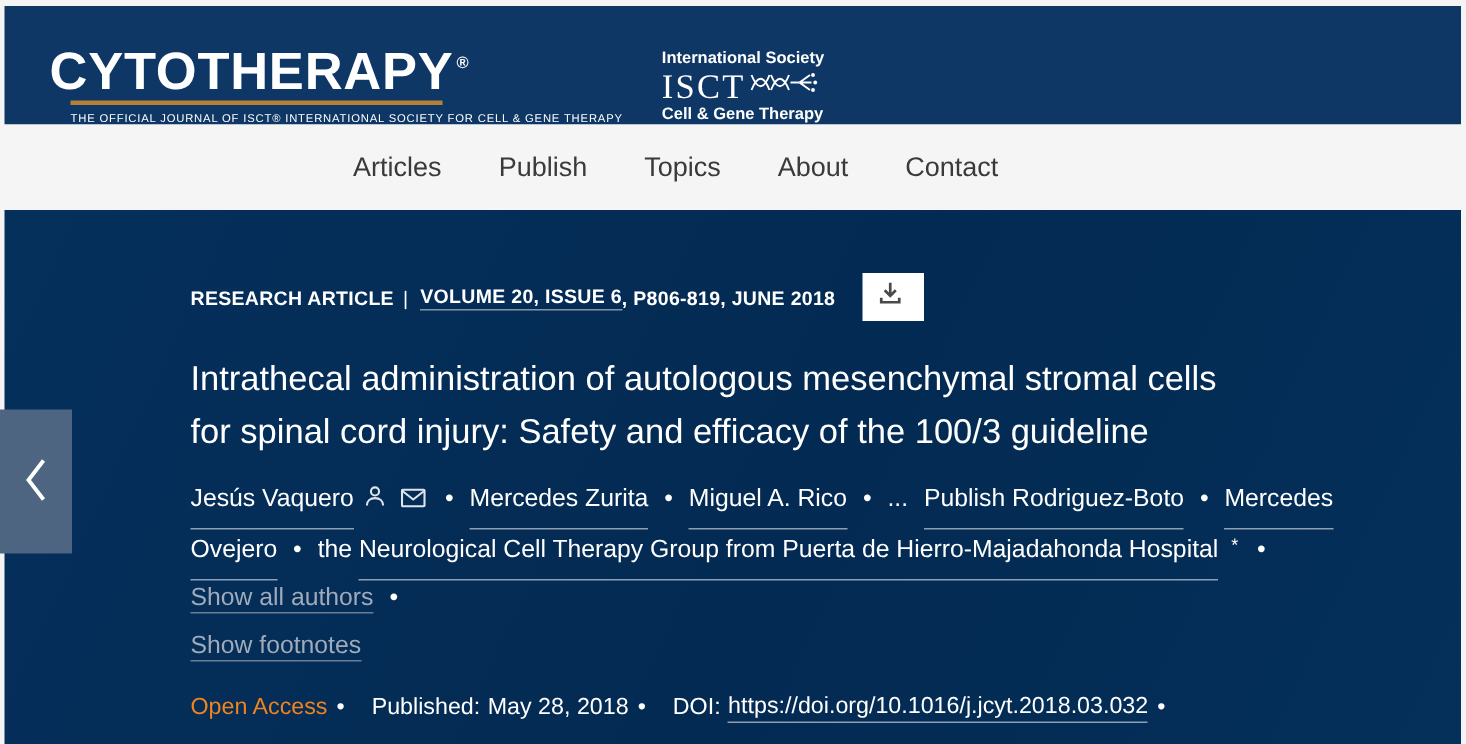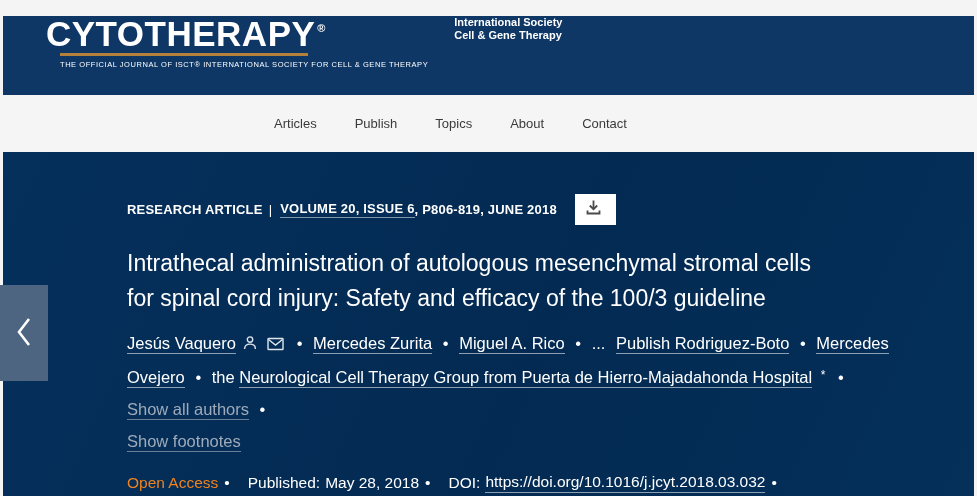--- a/index.html
+++ b/index.html
@@ -6,39 +6,39 @@
   html,body { margin:0; padding:0; }
   body {
     width:977px; height:496px; overflow:hidden;
     background:#f4f4f5;
     font-family:"Liberation Sans", sans-serif;
   }
   .frame { position:relative; width:977px; height:496px; }
 
   
   .masthead {
-    margin:16px 3px 0 3px; height:79px; background:#0e3766;
-    display:flex; align-items:flex-start; padding-left:43px;
+    margin:4px 3px 0 3px; height:79px; background:#0e3766;
+    display:flex; align-items:flex-end; padding-left:30px;
   }
   .brand-title {
     color:#fff; font-size:35px; font-weight:bold; letter-spacing:.5px; line-height:1;
     white-space:nowrap;
   }
   .brand-title sup { font-size:11px; font-weight:bold; vertical-align:14px; margin-left:2px; }
   .brand-rule { height:3px; background:#b5813a; width:248px; margin:2px 0 4px 14px; }
   .brand-tagline { color:#fff; font-size:7.5px; letter-spacing:.55px; margin-left:14px; white-space:nowrap; }
   .isct { margin-left:26px; color:#fff; line-height:1.15; }
   .isct-top, .isct-bottom { font-size:11px; font-weight:bold; }
   .isct-mid { display:flex; align-items:center; gap:3px; margin:1px 0; }
   .isct-acronym { font-family:"Liberation Serif", serif; font-size:23px; letter-spacing:1.5px; line-height:1; }
 
   
   .navbar { height:57px; background:#f5f5f6; display:flex; align-items:center; justify-content:center; }
   .nav-inner { display:flex; gap:38px; position:relative; left:-38px; }
-  .nav-link { color:#3a3a3a; font-size:13px; cursor:pointer; }
+  .nav-link { color:#3a3a3a; font-size:18px; cursor:pointer; }
 
   
   .main {
     margin:0 3px; height:356px; position:relative;
     background:linear-gradient(115deg,#05305c 0%, #032a52 55%, #04305a 100%);
     padding:42px 0 0 124px;
   }
   .prev-btn {
     position:absolute; left:-3px; top:133px; width:48px; height:96px;
     background:#4d6581; border:none; display:flex; align-items:center; justify-content:center;
@@ -49,21 +49,21 @@
   .meta-divider { margin:0 8px 0 6px; font-weight:normal; }
   .volume-link { color:#fff; text-decoration:none; border-bottom:1px solid rgba(255,255,255,.5); cursor:pointer; padding-bottom:1px; }
   .download-btn {
     margin-left:18px; background:#fff; color:#6b6b6b; font-size:15px; font-family:inherit;
     border:none; padding:5px 14px 6px 10px; display:inline-flex; align-items:center; gap:9px; cursor:pointer;
   }
 
   .title { color:#fff; font-size:23px; font-weight:400; line-height:1.52; max-width:695px; margin:21px 0 0 0; }
 
   .authors { margin-top:11px; color:#fff; font-size:16.5px; line-height:1.95; max-width:768px; }
-  .author-link { color:#fff; text-decoration:none; border-bottom:1px solid rgba(255,255,255,.55); cursor:pointer; padding-bottom:1px; }
+  .author-link { color:#fff; text-decoration:none; border-bottom:1px solid rgba(255,255,255,.55); cursor:pointer; padding-bottom:11px; }
   .muted-link { color:#9fabba; text-decoration:none; border-bottom:1px solid rgba(159,171,186,.65); cursor:pointer; padding-bottom:1px; }
   .bullet { margin:0 6px; color:#fff; }
   .ellipsis { margin-right:6px; }
   .note-marker { font-size:12px; vertical-align:4px; margin:0 2px 0 4px; }
   .author-icon { margin:0 2px; vertical-align:-2px; cursor:pointer; }
   .footnotes-line { display:block; }
 
   .pub-row { margin-top:15px; display:flex; align-items:center; color:#fff; font-size:15.5px; white-space:nowrap; }
   .open-access { color:#f0831e; }
   .doi-link { color:#fff; text-decoration:none; border-bottom:1px solid rgba(255,255,255,.55); cursor:pointer; padding-bottom:1px; margin-left:5px; }
@@ -82,20 +82,36 @@
 <div class="frame">
 
   <header class="masthead">
     <div class="brand">
       <div class="brand-title"><span>CYTOTHERAPY</span><sup>®</sup></div>
       <div class="brand-rule"></div>
       <div class="brand-tagline">THE OFFICIAL JOURNAL OF ISCT® INTERNATIONAL SOCIETY FOR CELL &amp; GENE THERAPY</div>
     </div>
     <div class="isct">
       <div class="isct-top">International Society</div>
+      <div class="isct-mid">
+        <span class="isct-acronym">ISCT</span>
+        <span>
+          <svg width="46" height="14" viewBox="0 0 46 14" fill="none" stroke="#ffffff" stroke-width="1.3">
+            <path d="M1 2 C5 12, 9 12, 13 2"></path>
+            <path d="M1 12 C5 2, 9 2, 13 12"></path>
+            <path d="M14 2 C18 12, 22 12, 26 2"></path>
+            <path d="M14 12 C18 2, 22 2, 26 12"></path>
+            <line x1="27" y1="7" x2="33" y2="7"></line>
+            <path d="M33 7 L40 2 M33 7 L40 12 M33 7 L41 7"></path>
+            <circle cx="42" cy="2" r="1.3" fill="#ffffff" stroke="none"></circle>
+            <circle cx="42" cy="12" r="1.3" fill="#ffffff" stroke="none"></circle>
+            <circle cx="43.5" cy="7" r="1.3" fill="#ffffff" stroke="none"></circle>
+          </svg>
+        </span>
+      </div>
       <div class="isct-bottom">Cell &amp; Gene Therapy</div>
     </div>
   </header>
 
   <nav class="navbar">
     <div class="nav-inner">
       <span class="nav-link">Articles</span>
       <span class="nav-link">Publish</span>
       <span class="nav-link">Topics</span>
       <span class="nav-link">About</span>

